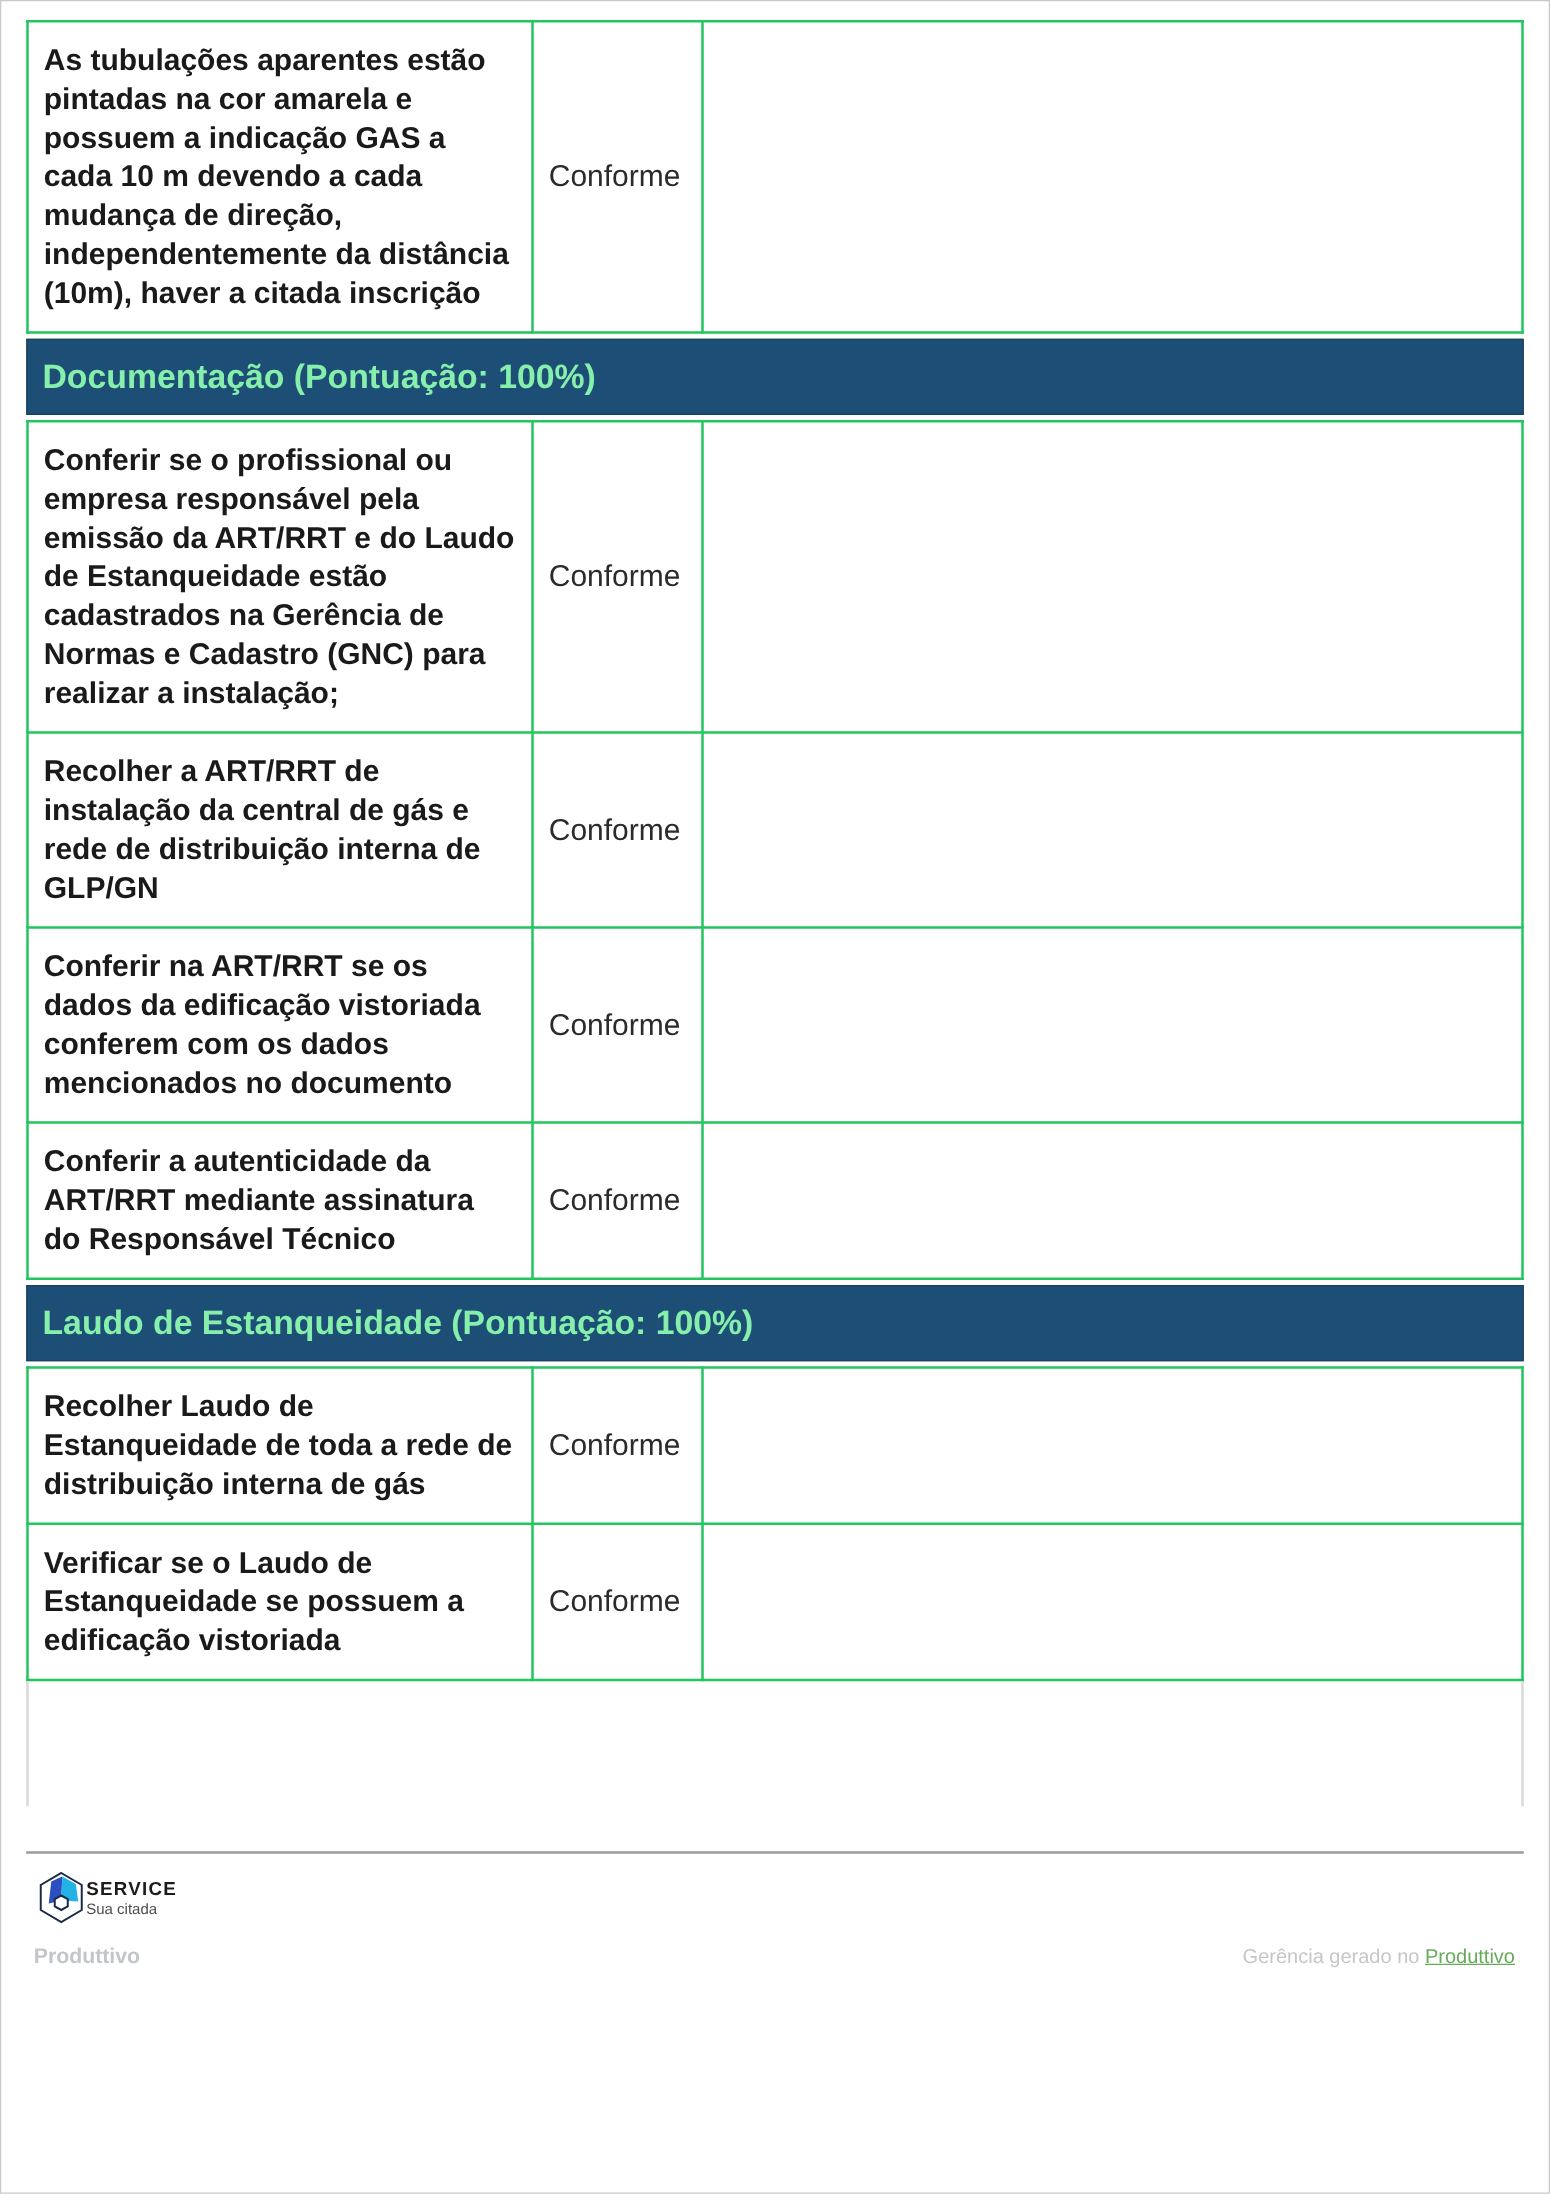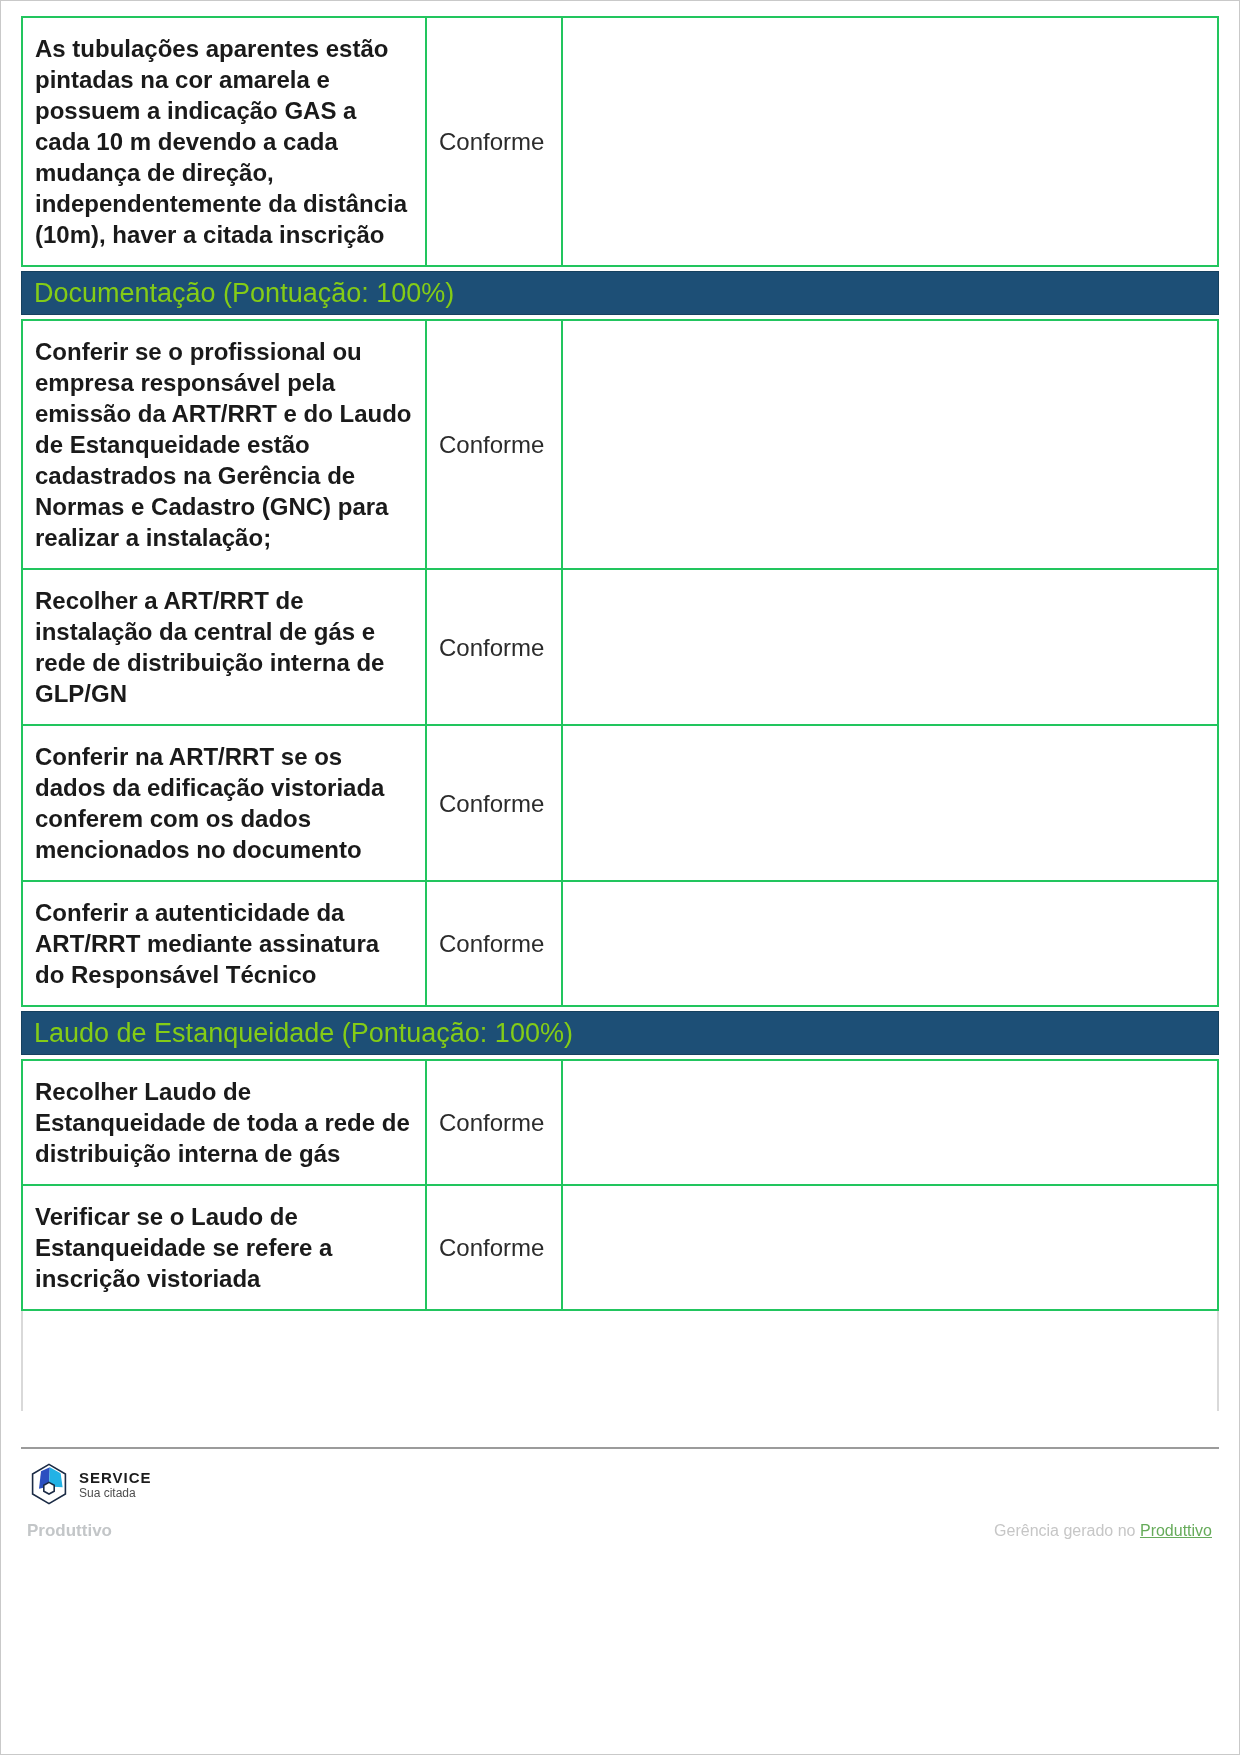--- a/index.html
+++ b/index.html
@@ -42,49 +42,48 @@
     font-weight: normal;
     color: #2b2b2b;
     padding-left: 8px;
   }
   td.notes {
     font-weight: normal;
   }
   .section-bar {
     width: 1198px;
     box-sizing: border-box;
-    height: 44px;
+    height: 61px;
     margin: 4px 0;
     background: #1d4f76;
     border: 1px solid #16415f;
     display: flex;
     align-items: center;
     padding-left: 12px;
-    color: #84cc16;
+    color: #86efac;
     font-size: 27px;
-    font-weight: normal;
+    font-weight: bold;
   }
   .table-cut {
     width: 1194px;
     height: 100px;
     border-left: 2px solid #d9d9d9;
     border-right: 2px solid #d9d9d9;
   }
   .footer-divider {
     margin-top: 36px;
     width: 1198px;
     height: 0;
     border-top: 2px solid #9b9b9b;
   }
   .logo-row {
     margin-top: 14px;
     margin-left: 8px;
     display: flex;
     align-items: center;
-    gap: 10px;
   }
   .logo-text .t1 {
     font-size: 15px;
     font-weight: bold;
     letter-spacing: 1px;
     color: #1c1c1c;
     line-height: 17px;
   }
   .logo-text .t2 {
     font-size: 12px;
@@ -163,21 +162,21 @@
   </div>
 
   <table class="checklist">
     <tbody>
         <tr>
       <td class="crit">Recolher Laudo de Estanqueidade de toda a rede de distribuição interna de gás</td>
       <td class="status">Conforme</td>
       <td class="notes"></td>
     </tr>
     <tr>
-      <td class="crit">Verificar se o Laudo de Estanqueidade se refere a inscrição vistoriada</td>
+      <td class="crit">Verificar se o Laudo de Estanqueidade se possuem a edificação vistoriada</td>
       <td class="status">Conforme</td>
       <td class="notes"></td>
     </tr>
   </tbody>
     </table>
 
   <div class="table-cut"></div>
 
   <div class="footer-divider"></div>
 

